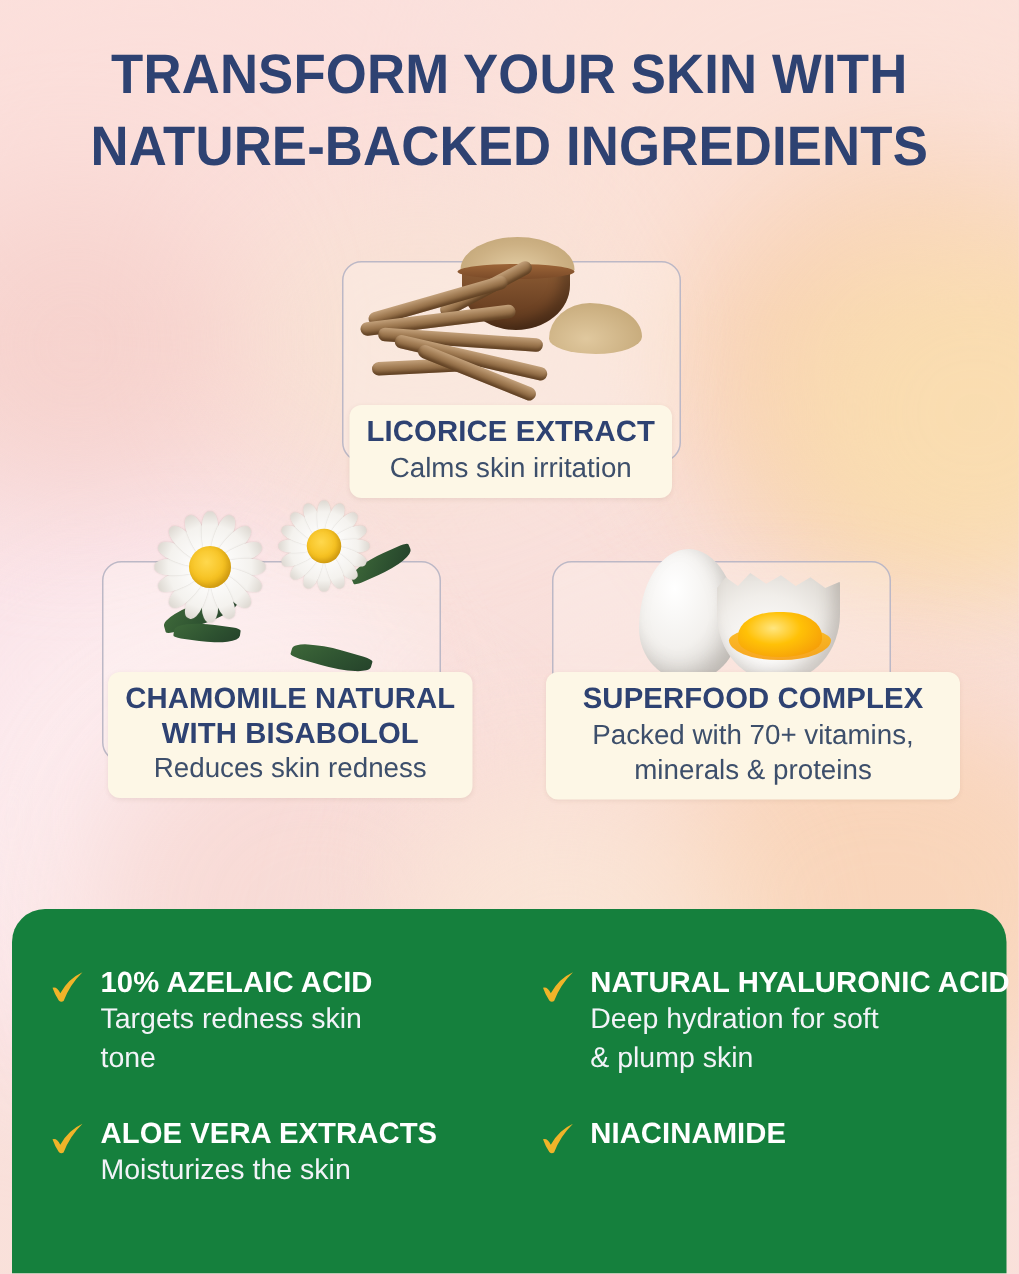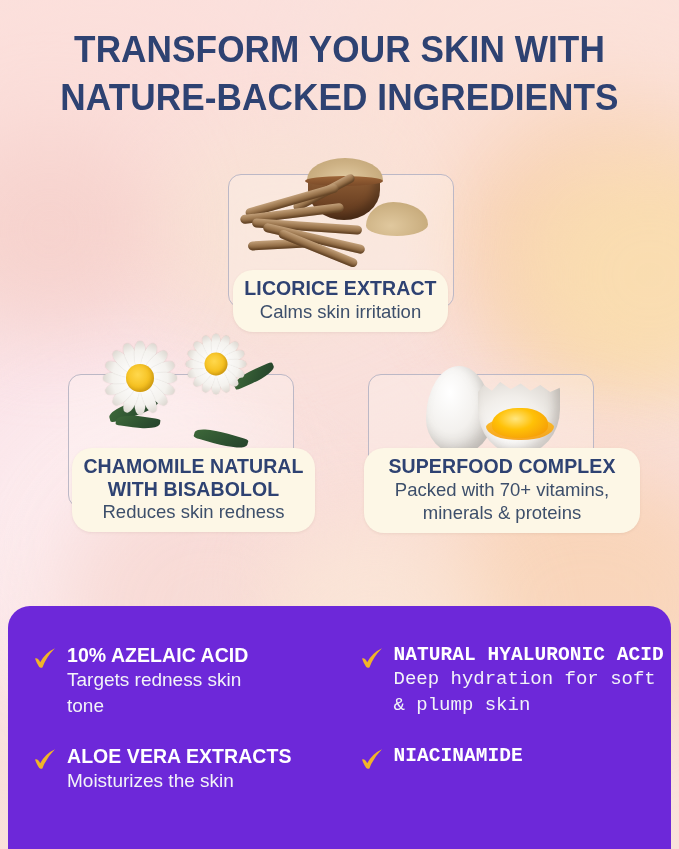--- a/index.html
+++ b/index.html
@@ -43,21 +43,21 @@
   
   .card {
     position:absolute; z-index:2;
     border:1.5px solid #bcb8c6;
     border-radius:13px;
     background:rgba(255,252,248,.26);
   }
   .label {
     position:absolute; z-index:4;
     background:#fdf7e6;
-    border-radius:20px;
+    border-radius:8px;
     text-align:center;
     box-shadow:0 1px 3px rgba(120,90,70,.10);
     padding:7px 10px 9px;
   }
   .label .title {
     color:#2e4272; font-weight:bold; font-size:19.5px; line-height:1.16;
     letter-spacing:.1px; white-space:nowrap;
   }
   .label .title.two { white-space:normal; }
   .label .desc {
@@ -160,25 +160,25 @@
   }
   .yolk-pool {
     position:absolute; left:78px; top:62px; width:68px; height:22px;
     background:linear-gradient(180deg,#fdb913,#f79d0c);
     border-radius:50% 50% 48% 48% / 40% 40% 60% 60%; opacity:.9;
   }
 
   
   #benefits {
     position:absolute; z-index:5; left:8px; top:606px; width:663px; height:243px;
-    background:#6d28d9; border-radius:22px 22px 0 0;
+    background:#15803d; border-radius:22px 22px 0 0;
   }
   .bcols { display:flex; width:100%; height:100%; padding:38px 14px 0 24px; }
   .bcol { width:50%; }
-  .bcol.right { padding-left:14px;font-family:Liberation Mono, monospace; }
+  .bcol.right { padding-left:14px; }
   .benefit { display:flex; align-items:flex-start; margin-bottom:28px; }
   .check {
     flex:0 0 auto; width:26px; height:26px; margin-right:9px; margin-top:1px;
   }
   .benefit .texts { flex:1 1 auto; }
   .benefit .bt {
     color:#ffffff; font-weight:bold; font-size:19.5px; line-height:1.14;
     letter-spacing:.05px; white-space:nowrap;
   }
   .benefit .bd {

